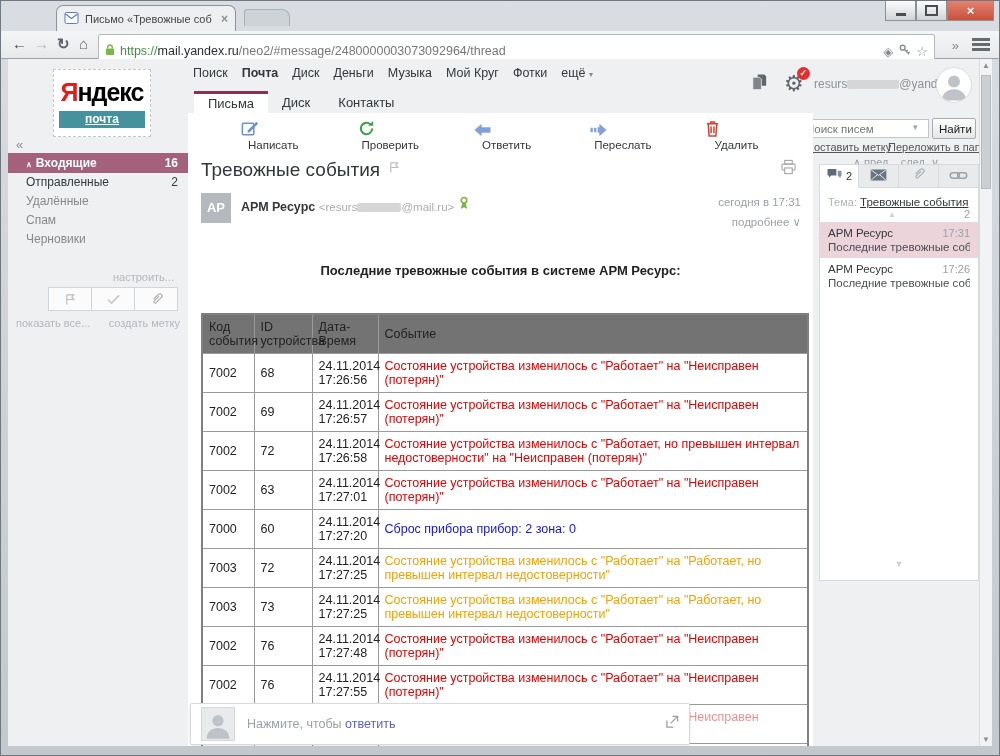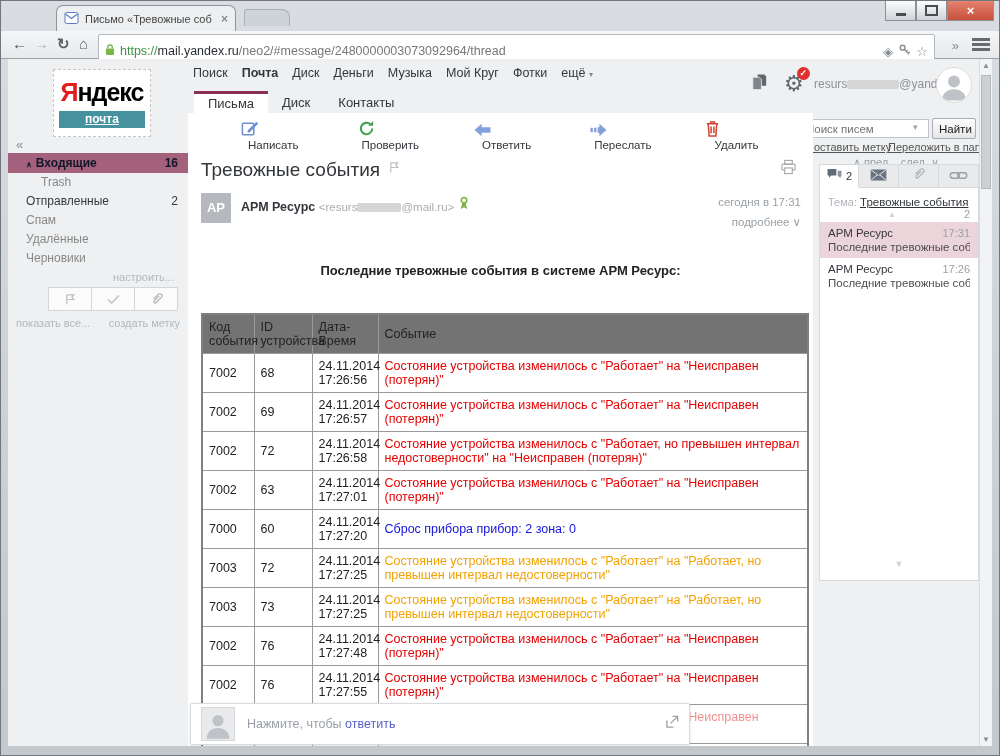--- a/index.html
+++ b/index.html
@@ -57,21 +57,21 @@
   .stamp{position:absolute;left:45px;top:10px;width:98px;height:68px;background:#fff;
        border:1px dashed #c6c6c6;box-sizing:border-box;text-align:center;padding-top:8px;}
   .stamp .yt{font-size:25px;font-weight:bold;color:#000;letter-spacing:-1px;}
   .stamp .yt .ya{color:#e31d1d;}
   .stamp .banner{margin:4px 5px 0 5px;background:#45919e;color:#fff;font-weight:bold;
        font-size:12px;height:17px;line-height:17px;text-decoration:underline;}
   .collapse{position:absolute;left:8px;top:78px;color:#8a8f94;font-size:13px;}
   .folders{position:absolute;left:0;top:94px;right:0;font-size:12px;color:#888;}
   .frow{height:19px;line-height:19px;padding-left:18px;position:relative;cursor:pointer;}
   .frow .cnt{position:absolute;right:10px;}
-  .frow.sel{background:#a4617b;color:#0f172a;font-weight:bold;height:20px;line-height:20px;}
+  .frow.sel{background:#a4617b;color:#ffffff;font-weight:bold;height:20px;line-height:20px;}
   .frow.sel .fcaret{font-size:8px;margin-right:4px;}
   .frow.strong{color:#35393d;}
   .frow.ind{padding-left:33px;}
   .conf{position:absolute;right:14px;top:212px;font-size:11px;color:#b3b8bd;}
   .fbtns{position:absolute;left:40px;top:228px;display:flex;border:1px solid #d3d6d9;background:#fbfbfb;}
   .fbtn{width:42px;height:22px;display:flex;align-items:center;justify-content:center;border-right:1px solid #d3d6d9;}
   .fbtn:last-child{border-right:none;}
   .slinks{position:absolute;top:258px;left:8px;right:8px;font-size:11px;color:#b3b8bd;}
   .slinks .r{float:right;}
   .addbox{position:absolute;left:12px;top:274px;width:152px;height:21px;background:#fcfcfc;
@@ -224,24 +224,23 @@
         </svg></div>
 
     <div class="sidebar">
       <div class="stamp">
         <div class="yt"><span class="ya">Я</span><span>ндекс</span></div>
         <div class="banner">почта</div>
       </div>
       <div class="collapse">«</div>
       <div class="folders" id="folders">
           <div class="frow sel"><span class="fcaret">∧</span><span>Входящие</span><span class="cnt">16</span></div>
-          <div class="frow ind"><span>Trash</span></div>
           <div class="frow strong"><span>Отправленные</span><span class="cnt">2</span></div>
+          <div class="frow"><span>Удалённые</span></div>
           <div class="frow"><span>Спам</span></div>
-          <div class="frow"><span>Удалённые</span></div>
           <div class="frow"><span>Черновики</span></div>
         </div>
       <div class="conf">настроить...</div>
       <div class="fbtns" id="fbtns">
           <div class="fbtn">
             <svg width="13" height="13" viewBox="0 0 14 14">
               <path d="M3 1.5v11M3 2h7.5L8.5 4.5 10.5 7H3" fill="none" stroke="#bcbfc2" stroke-width="1.3"></path>
             </svg>
           </div>
           <div class="fbtn">

